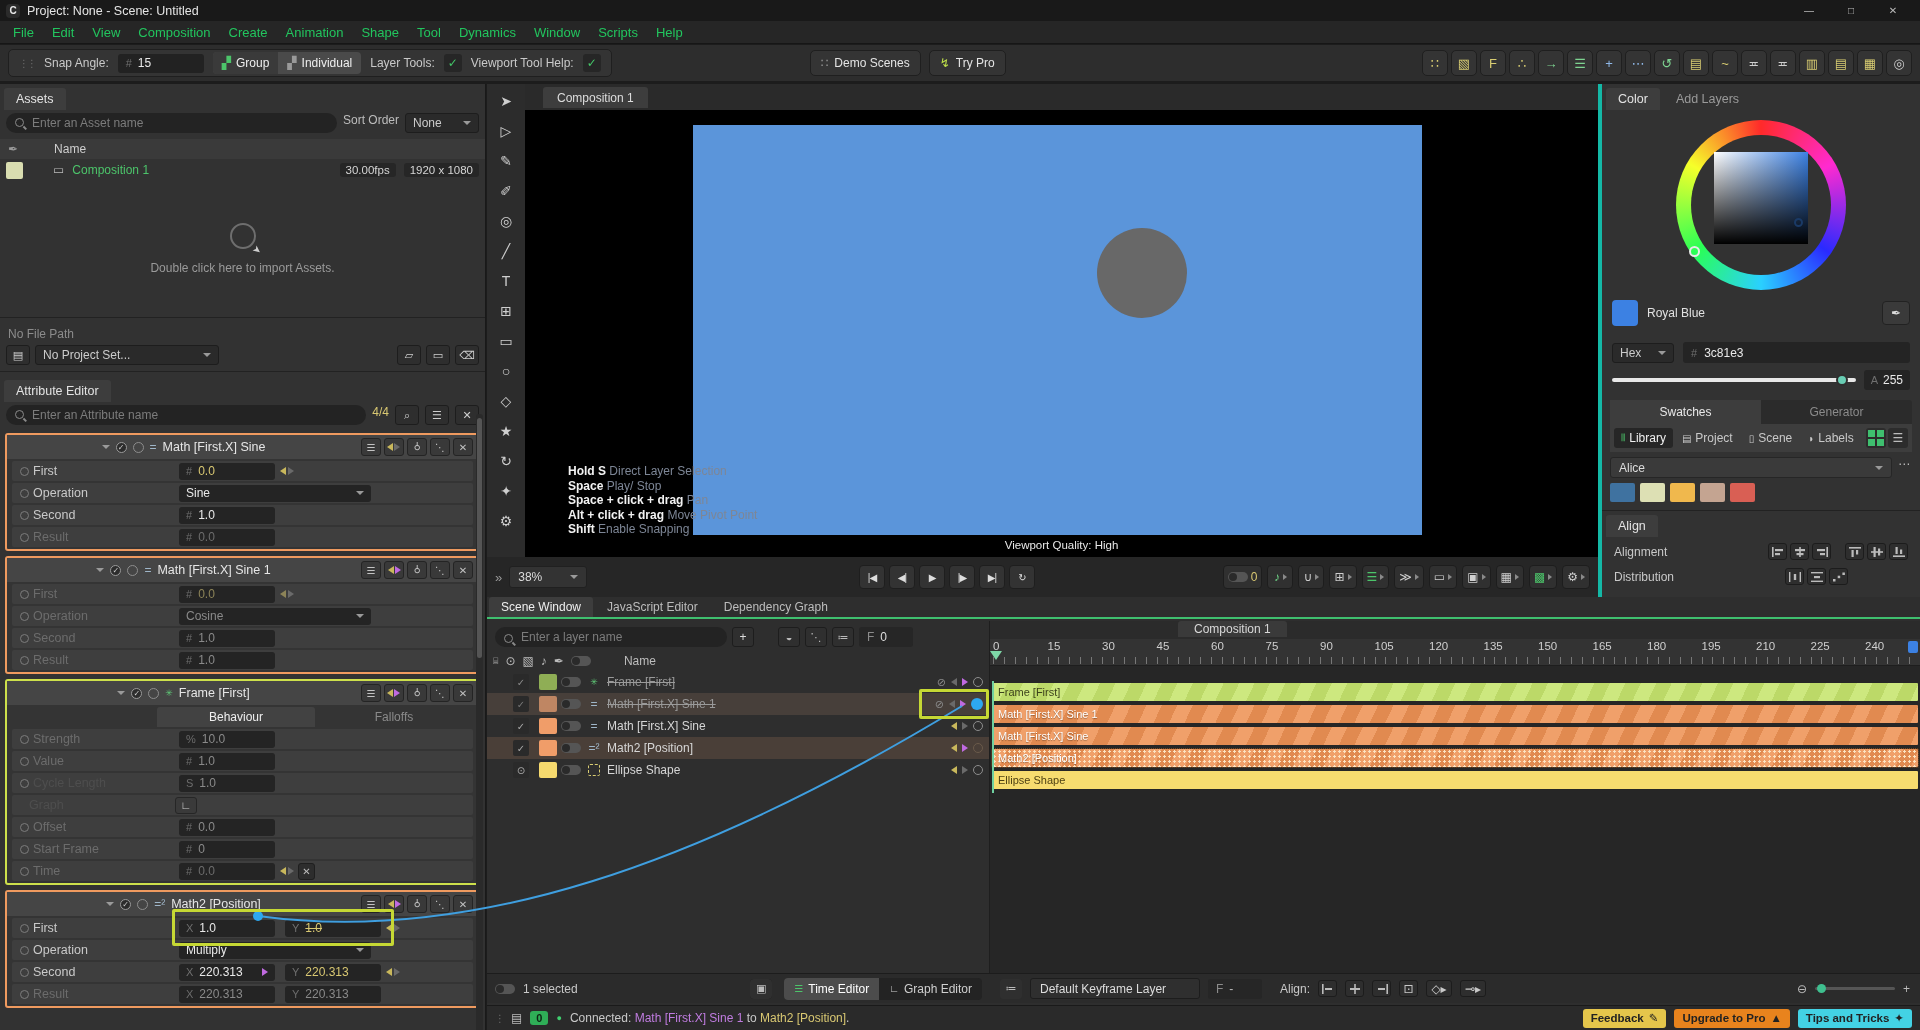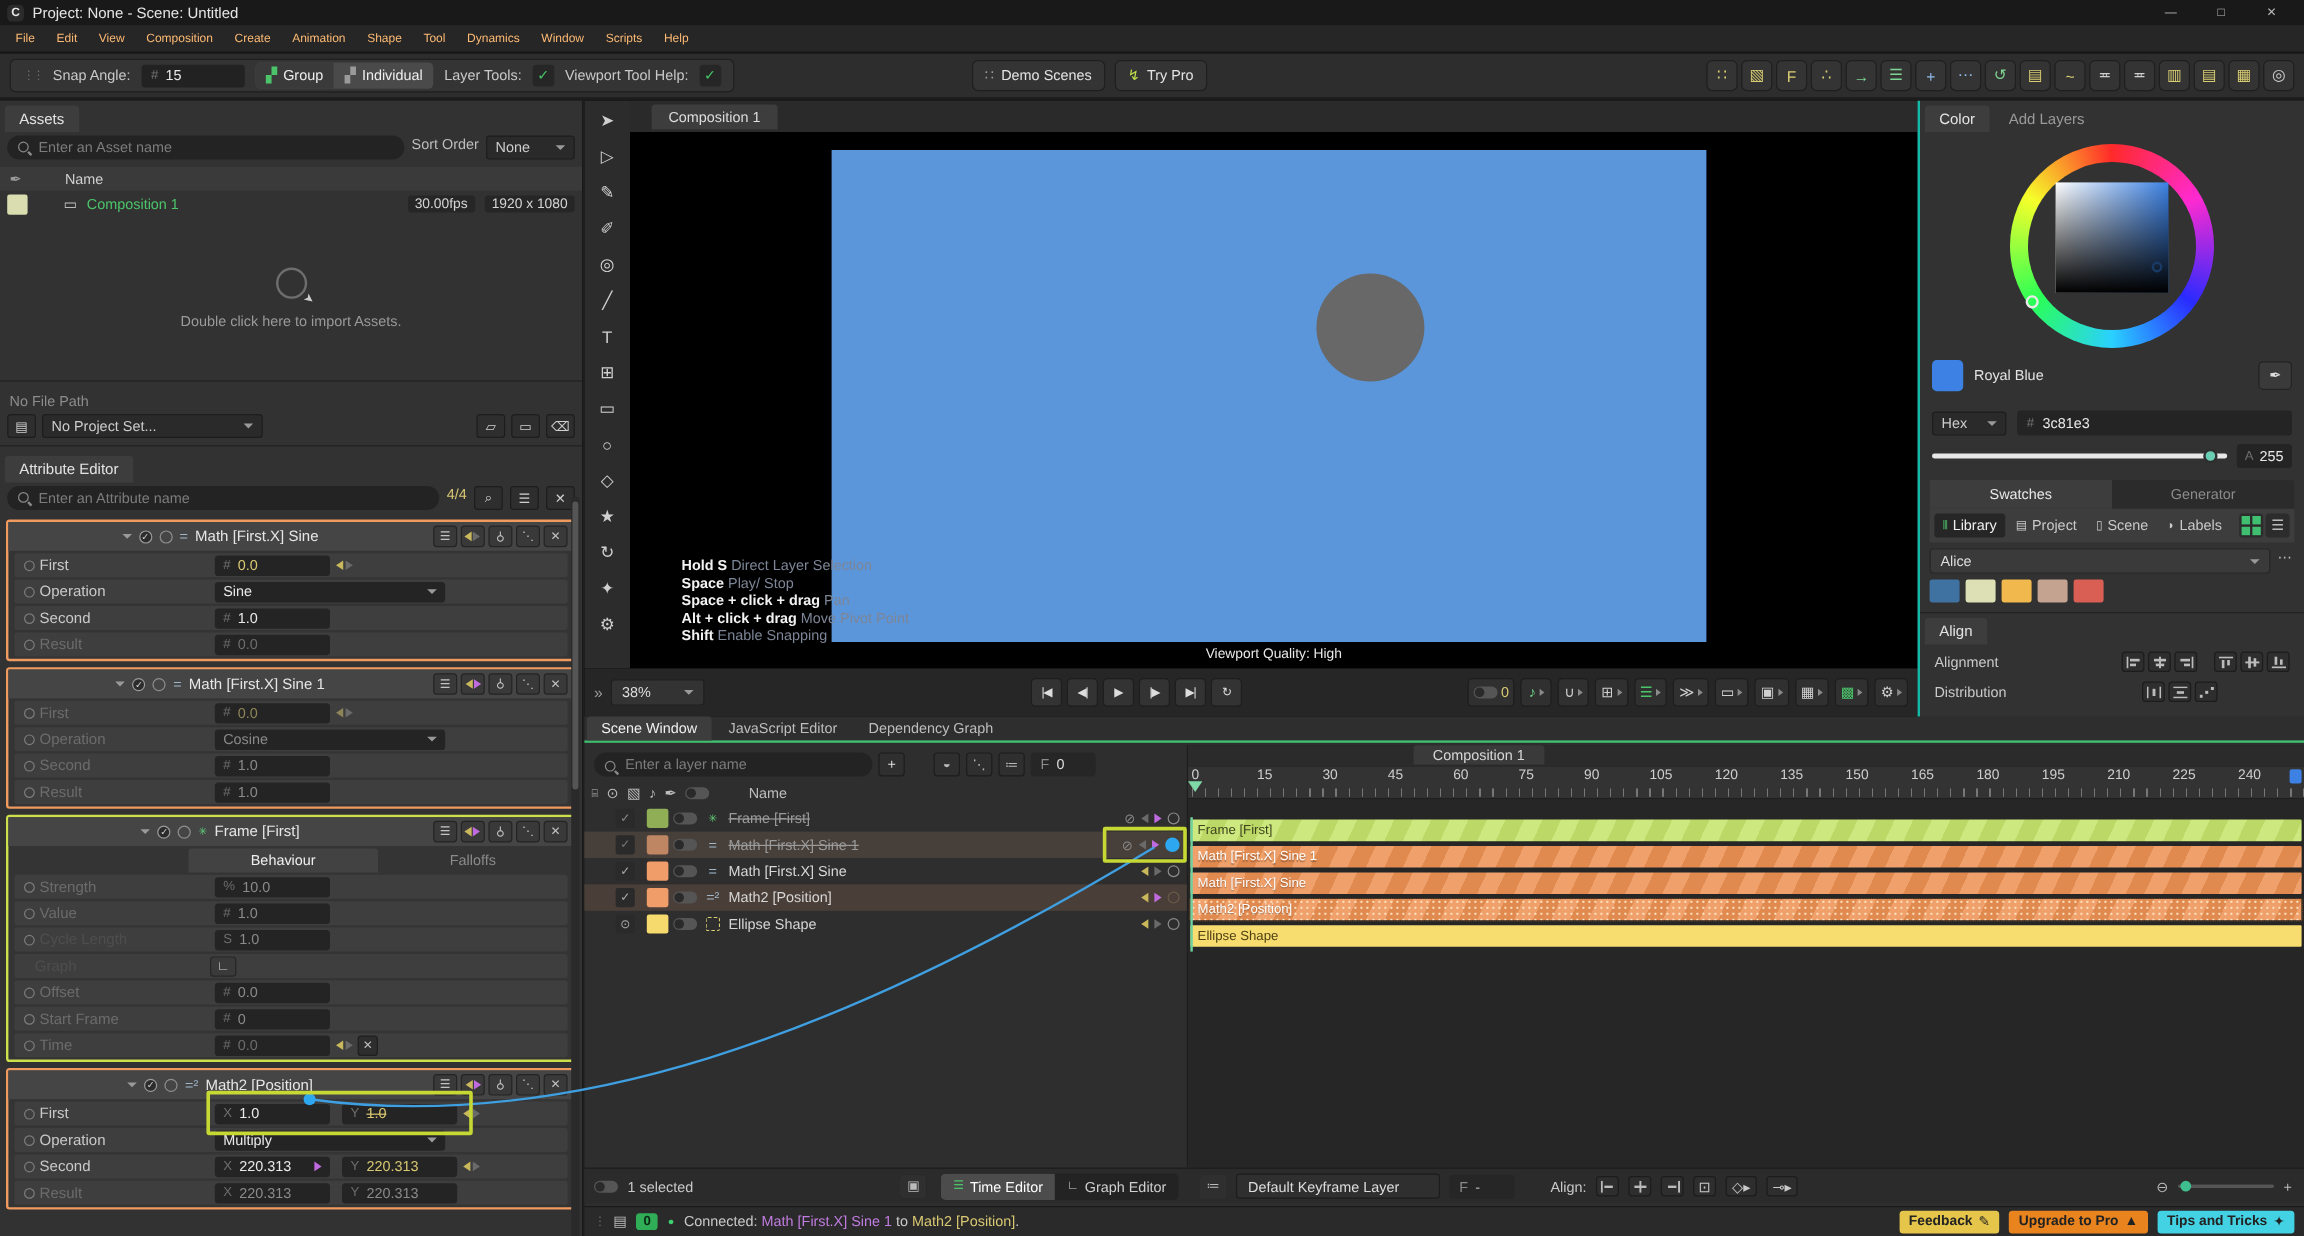--- a/index.html
+++ b/index.html
@@ -5,21 +5,21 @@
   *{box-sizing:border-box;margin:0;padding:0}
   html,body{width:1920px;height:1030px;overflow:hidden;background:#1c1c1c;
     font-family:"Liberation Sans","DejaVu Sans",sans-serif;font-size:12px;color:#c9c9c9}
   .f1{flex:1}
   
   #titlebar{position:absolute;left:0;top:0;width:1920px;height:21px;background:#191919;display:flex;align-items:center;padding:0 6px;gap:7px}
   .applogo{width:14px;height:14px;background:#2b2b2b;border-radius:4px;color:#e9e9e9;font-size:10px;display:flex;align-items:center;justify-content:center;font-weight:bold}
   .winbtns{margin-left:auto;display:flex}
   .winbtn{width:42px;height:21px;display:flex;align-items:center;justify-content:center;color:#bbb;font-size:10px}
   #menubar{position:absolute;left:0;top:21px;width:1920px;height:23px;background:#262626;display:flex;align-items:center;gap:4px;padding:0 6px;border-bottom:1px solid #161616}
-  #menubar span{padding:3px 7px;color:#fdba74;font-size:10px}
+  #menubar span{padding:3px 7px;color:#22c55e;font-size:13px}
   #toolbar{position:absolute;left:0;top:45px;width:1920px;height:36px;background:#2d2d2d;display:flex;align-items:center;padding:0 8px;gap:8px}
   .tgroup{background:#343434;border:1px solid #1f1f1f;border-radius:5px;height:28px;display:flex;align-items:center;padding:0 10px;gap:9px}
   .grip{color:#6b6b6b;font-size:10px;letter-spacing:-2px}
   .nfield{background:#222;border-radius:3px;height:19px;display:flex;align-items:center;padding:0 8px;gap:6px;min-width:86px}
   .pre{color:#6f6f6f;font-size:11px}
   .seg{background:#4a4a4a;border-radius:4px;display:flex;height:22px;overflow:hidden}
   .seg .sg{display:flex;align-items:center;gap:5px;padding:0 9px;color:#eee}
   .seg .sg.on{background:#3a3a3a}
   .ckbox{width:18px;height:18px;background:#262626;border-radius:3px;display:flex;align-items:center;justify-content:center;color:#44c768;font-size:12px}
   .tbtn{background:#343434;border:1px solid #1f1f1f;border-radius:5px;height:26px;display:flex;align-items:center;gap:6px;padding:0 10px;color:#e4e4e4}
@@ -92,21 +92,21 @@
   .chevmore{color:#9a9a9a;font-size:13px;letter-spacing:-1px}
   .zoomdd{background:#333;border:1px solid #202020;border-radius:3px;height:22px;display:flex;align-items:center;gap:18px;padding:0 8px;width:78px;color:#ddd}
   .pbgroup{position:absolute;left:372px;display:flex;gap:4px}
   .pbtn{width:26px;height:24px;background:#333;border:1px solid #1e1e1e;border-radius:4px;display:flex;align-items:center;justify-content:center;color:#ddd;font-size:10px;letter-spacing:-1px}
   .vpright{margin-left:auto;display:flex;gap:5px;align-items:center}
   .vpic{height:24px;min-width:26px;background:#303030;border:1px solid #1d1d1d;border-radius:4px;display:flex;align-items:center;justify-content:center;font-size:12px;padding:0 4px;gap:3px}
   .subar{width:0;height:0;border-top:3px solid transparent;border-bottom:3px solid transparent;border-left:4px solid #8a8a8a}
   .togglepill{width:20px;height:10px;background:#555;border-radius:5px;position:relative}
   .togglepill::after{content:"";position:absolute;left:1px;top:1px;width:8px;height:8px;border-radius:50%;background:#2a2a2a}
   
-  #rightpanel{position:absolute;left:1598px;top:84px;width:322px;height:525px;background:#323232;border-left:2px solid #14b8a6}
+  #rightpanel{position:absolute;left:1598px;top:84px;width:322px;height:525px;background:#323232;border-left:4px solid #14b8a6}
   .wheelwrap{position:relative;width:170px;height:170px;margin:10px auto 6px}
   .ring{position:absolute;inset:0;border-radius:50%;background:conic-gradient(#ff2a2a,#ff2ad0 60deg,#2a2aff 125deg,#2ad0ff 180deg,#2aff55 235deg,#f6ff2a 300deg,#ff2a2a)}
   .ringhole{position:absolute;inset:15px;border-radius:50%;background:#323232}
   .svsq{position:absolute;left:38px;top:32px;width:94px;height:92px;background:linear-gradient(to top,#000,rgba(0,0,0,0)),linear-gradient(to right,#fff,#3c81e3)}
   .ringdot{position:absolute;width:11px;height:11px;border:2px solid #eaeaea;border-radius:50%;background:transparent}
   .colrow{display:flex;align-items:center;gap:9px;padding:4px 10px}
   .bigswatch{width:26px;height:26px;border-radius:4px;background:#3c81e3}
   .edbtn{margin-left:auto;width:28px;height:24px;background:#3a3a3a;border:1px solid #222;border-radius:4px;display:flex;align-items:center;justify-content:center;color:#ddd}
   .hexfield{flex:1;background:#242424;border-radius:3px;height:21px;display:flex;align-items:center;gap:7px;padding:0 8px}
   .alpharow{display:flex;align-items:center;gap:8px;padding:3px 10px 6px}
@@ -1104,21 +1104,21 @@
   </div>
   <div id="tbar">
     <div class="fico" style="border:none">≔</div>
     <div class="kfdd">
       <span>Default Keyframe Layer</span>
     </div>
     <div class="fbox">
       <span>F</span>
         <span style="color:#bbb">-</span>
     </div>
-    <span style="margin-left:22px">Align:</span>
+    <span style="margin-left:10px">Align:</span>
     <div class="albtn">
         <svg width="12" height="10">
           <rect x="0" y="0" width="1.6" height="10" fill="#bbb"></rect>
           <rect x="3" y="4" width="7" height="2" fill="#bbb"></rect>
         </svg>
       </div>
     <div class="albtn">
         <svg width="12" height="10">
           <rect x="5.2" y="0" width="1.6" height="10" fill="#bbb"></rect>
           <rect x="1" y="4" width="10" height="2" fill="#bbb"></rect>

